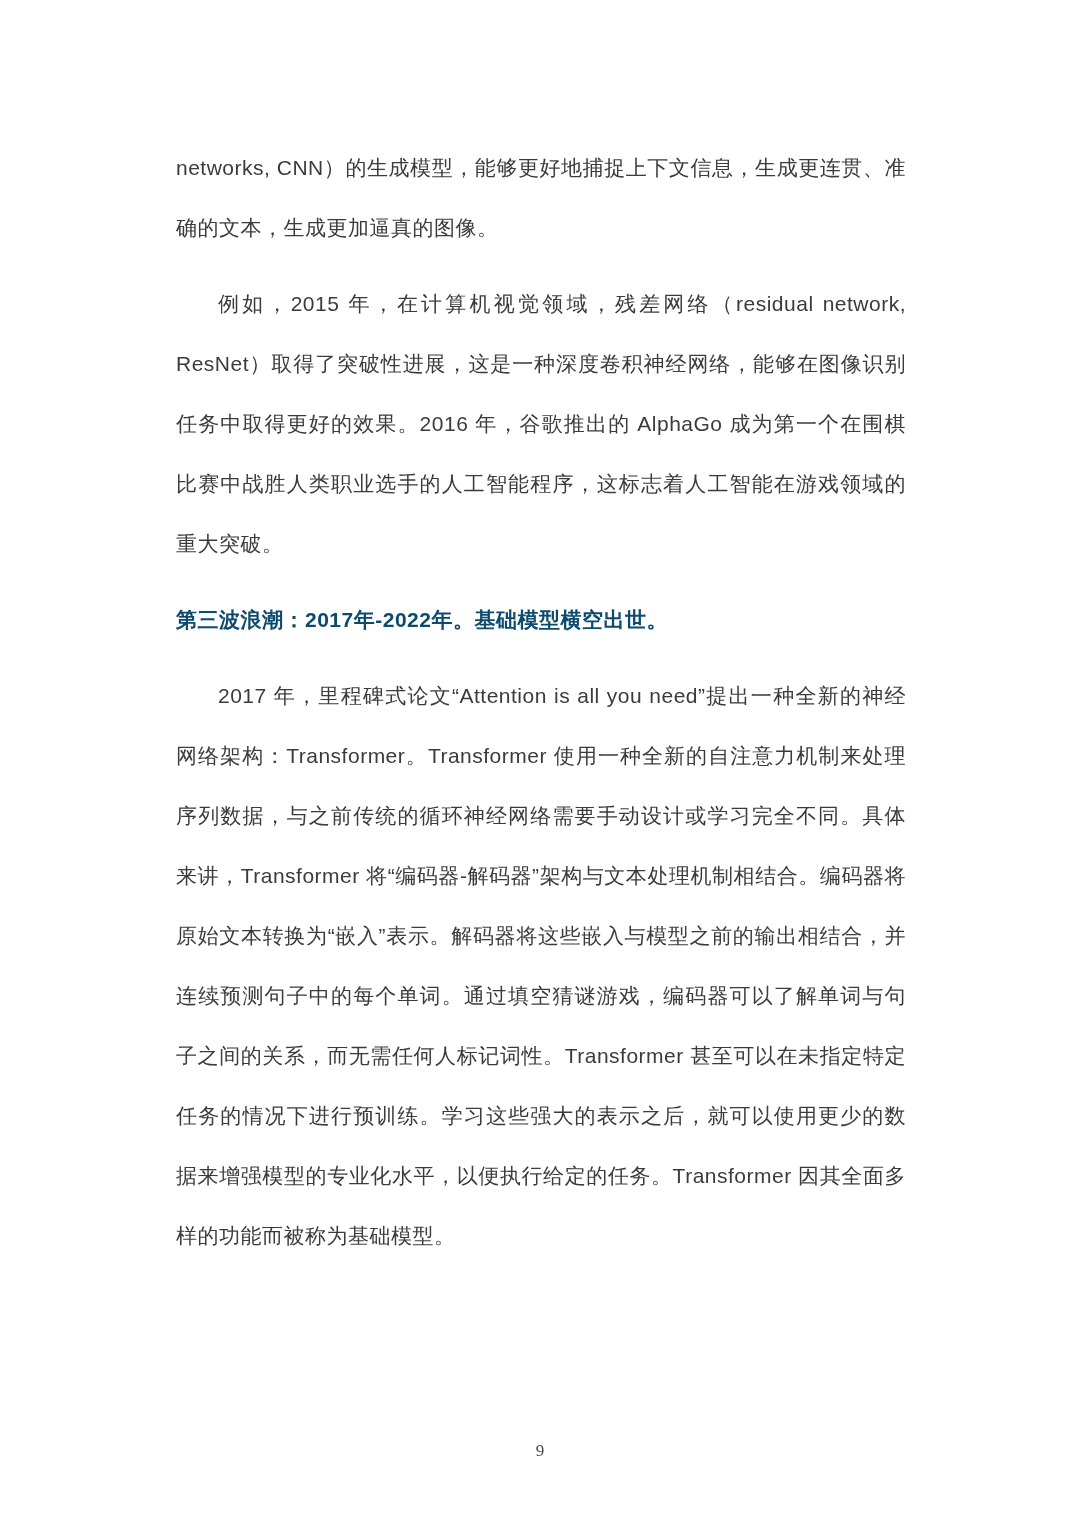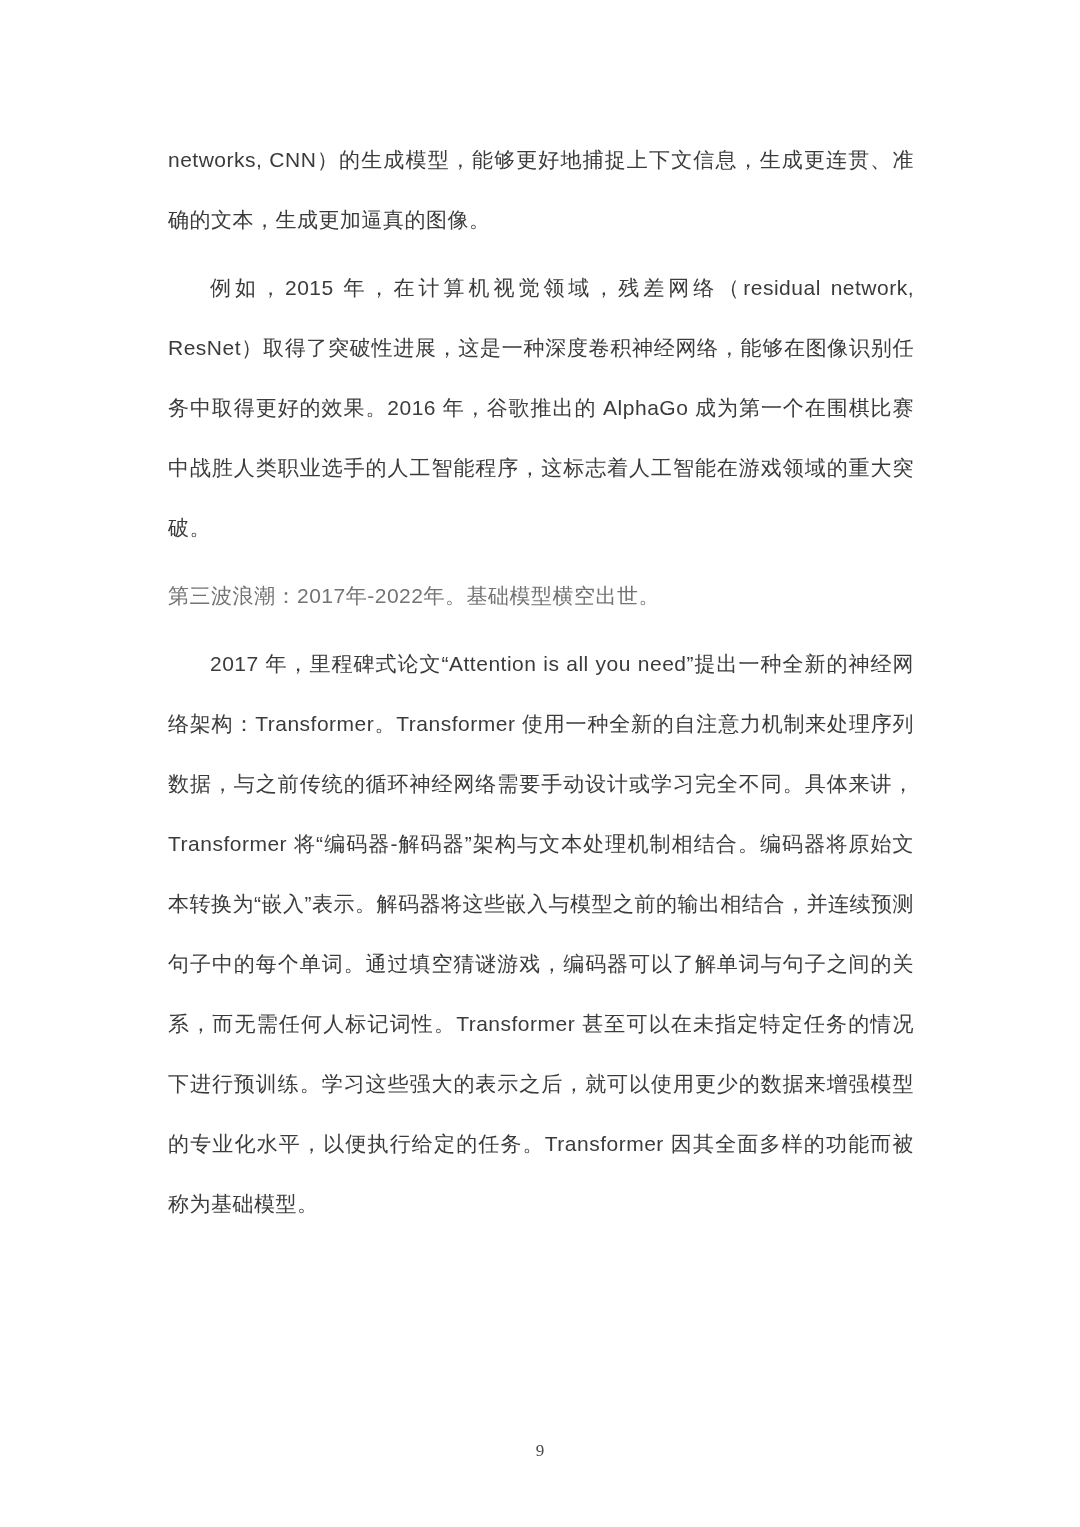--- a/index.html
+++ b/index.html
@@ -22,34 +22,34 @@
       overflow: hidden;
       box-sizing: border-box;
     }
     .content {
       position: absolute;
       top: 122px;
       left: 160px;
       width: 762px;
     }
     .para {
-      margin: 8px;
+      margin: 16px;
       font-size: 21px;
       line-height: 60px;
       text-align: justify;
       letter-spacing: 0.5px;
       color: #3b3b3b;
       font-weight: normal;
     }
     .para.indent {
       text-indent: 2em;
     }
     .para.heading {
-      font-weight: normal;
-      color: #737373;
+      font-weight: bold;
+      color: #0c4a6e;
     }
     sup.footnote {
       font-size: 12px;
       vertical-align: super;
       line-height: 0;
     }
     .page-number {
       position: absolute;
       left: 0;
       bottom: 66px;

